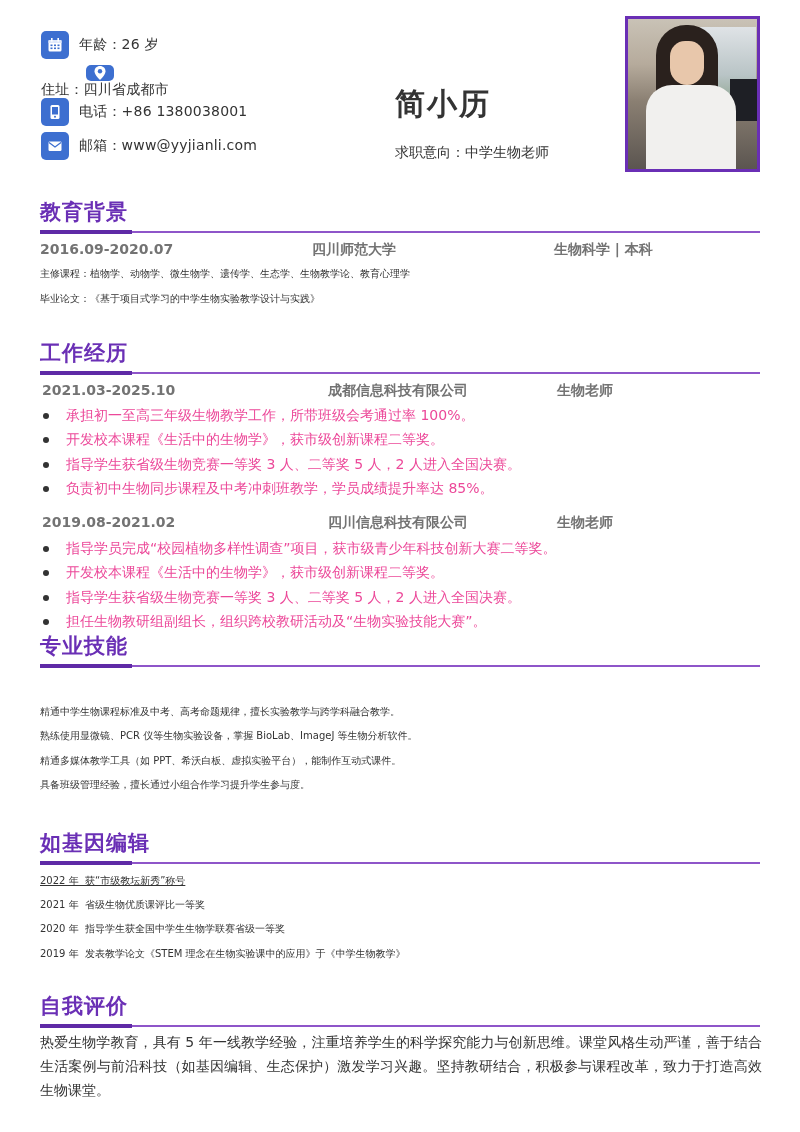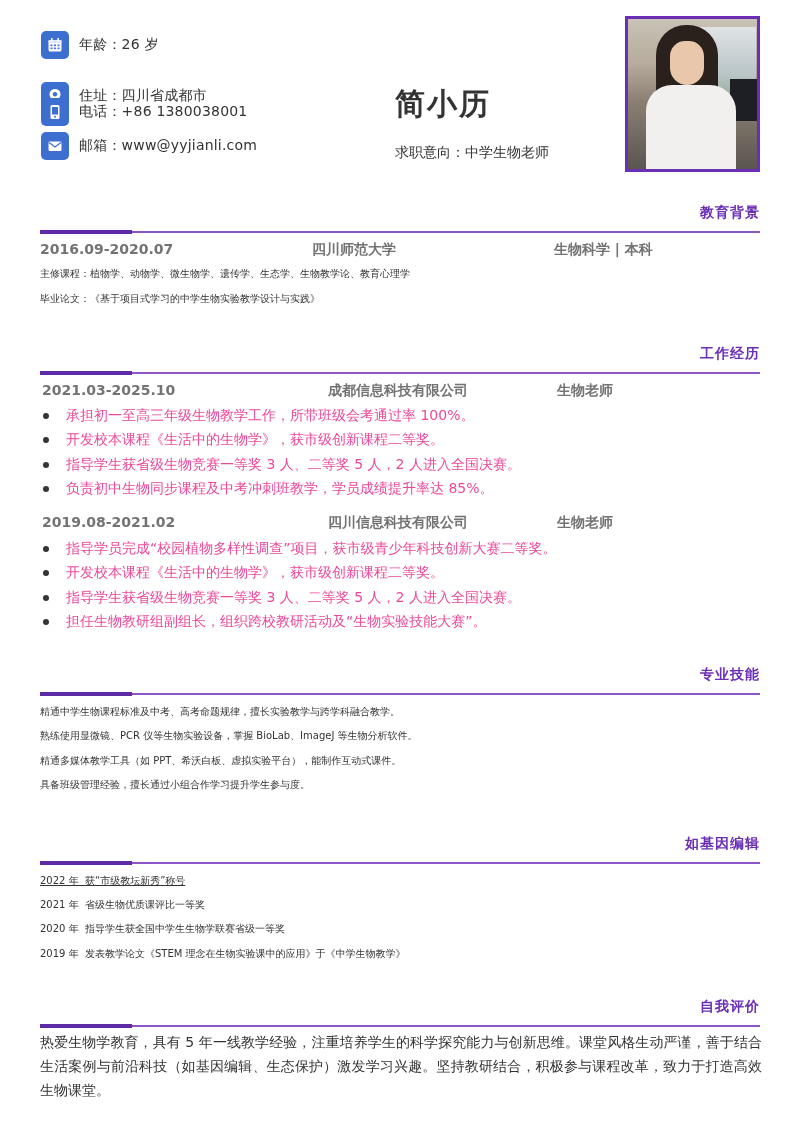--- a/index.html
+++ b/index.html
@@ -61,22 +61,22 @@
       background: #f1f0ee;
     }
     .photo-monitor {
       position: absolute; left: 102px; top: 60px; width: 30px; height: 42px;
       background: #1e1f25;
     }
     .section-header {
       position: absolute; left: 40px; width: 720px;
     }
     .section-title {
-      font-size: 14px; font-weight: bold; color: #6a2fb5; letter-spacing: 1px;
-      height: 24px; line-height: 24px; text-align: right;
+      font-size: 21px; font-weight: bold; color: #6a2fb5; letter-spacing: 1px;
+      height: 24px; line-height: 24px;
     }
     .section-rule {
       position: relative; margin-top: 6px; height: 4px;
     }
     .section-rule .thin {
       position: absolute; left: 0; right: 0; top: 1px; height: 2px; background: #8e55c9;
     }
     .section-rule .thick {
       position: absolute; left: 0; top: 0; width: 92px; height: 4px; background: #5f2aa6;
     }
@@ -118,21 +118,21 @@
           <rect x="7" y="7.5" width="2" height="1.6"></rect>
           <rect x="10.5" y="7.5" width="2" height="1.6"></rect>
           <rect x="3.5" y="10.5" width="2" height="1.6"></rect>
           <rect x="7" y="10.5" width="2" height="1.6"></rect>
           <rect x="10.5" y="10.5" width="2" height="1.6"></rect>
         </g>
       </svg>
   </span>
   <span class="contact-text">年龄：26 岁</span>
 </div>
-<div class="contact-row" style="top:82px;">
+<div class="contact-row" style="top:65px;flex-direction:column;">
   <span class="contact-icon">
     <svg width="16" height="16" viewBox="0 0 16 16">
         <path d="M8 1 C4.7 1 2.5 3.4 2.5 6.3 C2.5 10 8 15 8 15 C8 15 13.5 10 13.5 6.3 C13.5 3.4 11.3 1 8 1 Z" fill="#fff"></path>
         <circle cx="8" cy="6.3" r="2.2" fill="#3d6fd0"></circle>
       </svg>
   </span>
   <span class="contact-text">住址：四川省成都市</span>
 </div>
 <div class="contact-row" style="top:98px;">
   <span class="contact-icon">
@@ -201,21 +201,21 @@
 <div class="row3" style="top:514px;">
   <span style="left:2px;">2019.08-2021.02</span>
   <span style="left:288px;">四川信息科技有限公司</span>
   <span style="left:517px;">生物老师</span>
 </div>
 <div class="bullet" style="top:538px;">指导学员完成“校园植物多样性调查”项目，获市级青少年科技创新大赛二等奖。</div>
 <div class="bullet" style="top:562px;">开发校本课程《生活中的生物学》，获市级创新课程二等奖。</div>
 <div class="bullet" style="top:587px;">指导学生获省级生物竞赛一等奖 3 人、二等奖 5 人，2 人进入全国决赛。</div>
 <div class="bullet" style="top:611px;">担任生物教研组副组长，组织跨校教研活动及“生物实验技能大赛”。</div>
 
-<div class="section-header" style="top:662px;">
+<div class="section-header" style="top:634px;">
   <div class="section-title">专业技能</div>
   <div class="section-rule">
       <div class="thin"></div>
       <div class="thick"></div>
     </div>
 </div>
 <div class="line" style="top:702px;">精通中学生物课程标准及中考、高考命题规律，擅长实验教学与跨学科融合教学。</div>
 <div class="line" style="top:726px;">熟练使用显微镜、PCR 仪等生物实验设备，掌握 BioLab、ImageJ 等生物分析软件。</div>
 <div class="line" style="top:751px;">精通多媒体教学工具（如 PPT、希沃白板、虚拟实验平台），能制作互动式课件。</div>
 <div class="line" style="top:775px;">具备班级管理经验，擅长通过小组合作学习提升学生参与度。</div>

